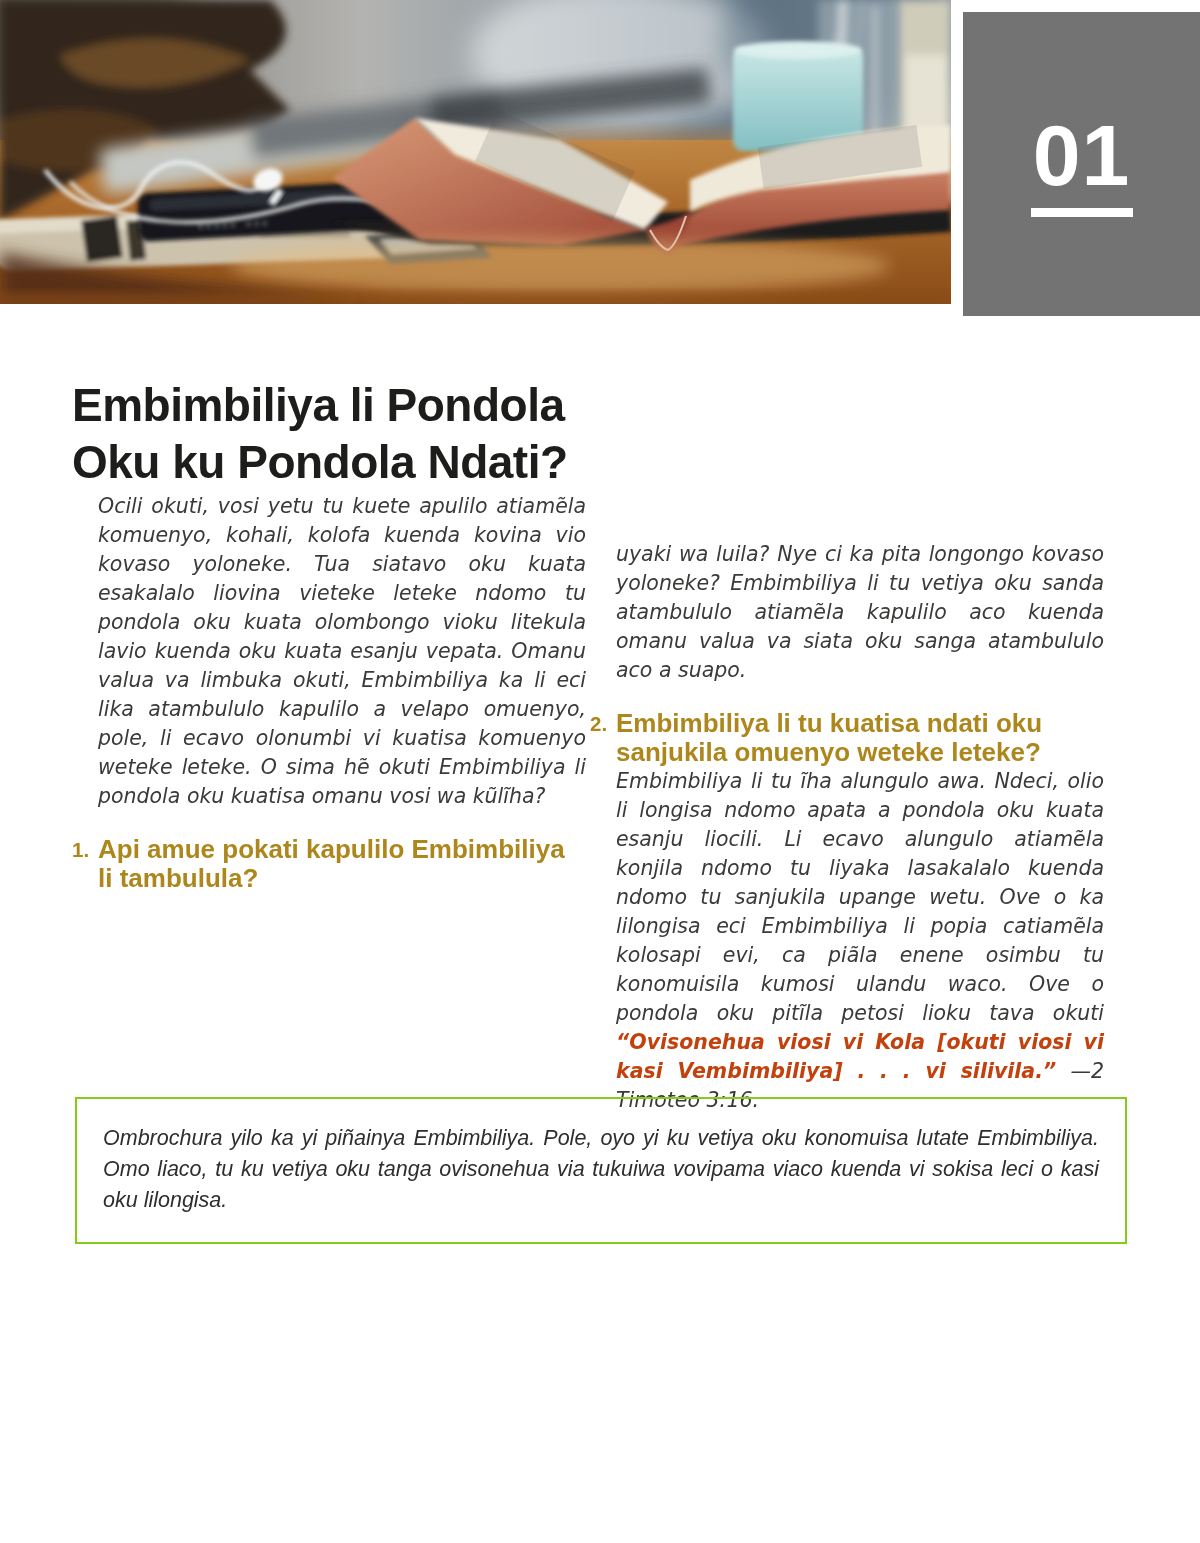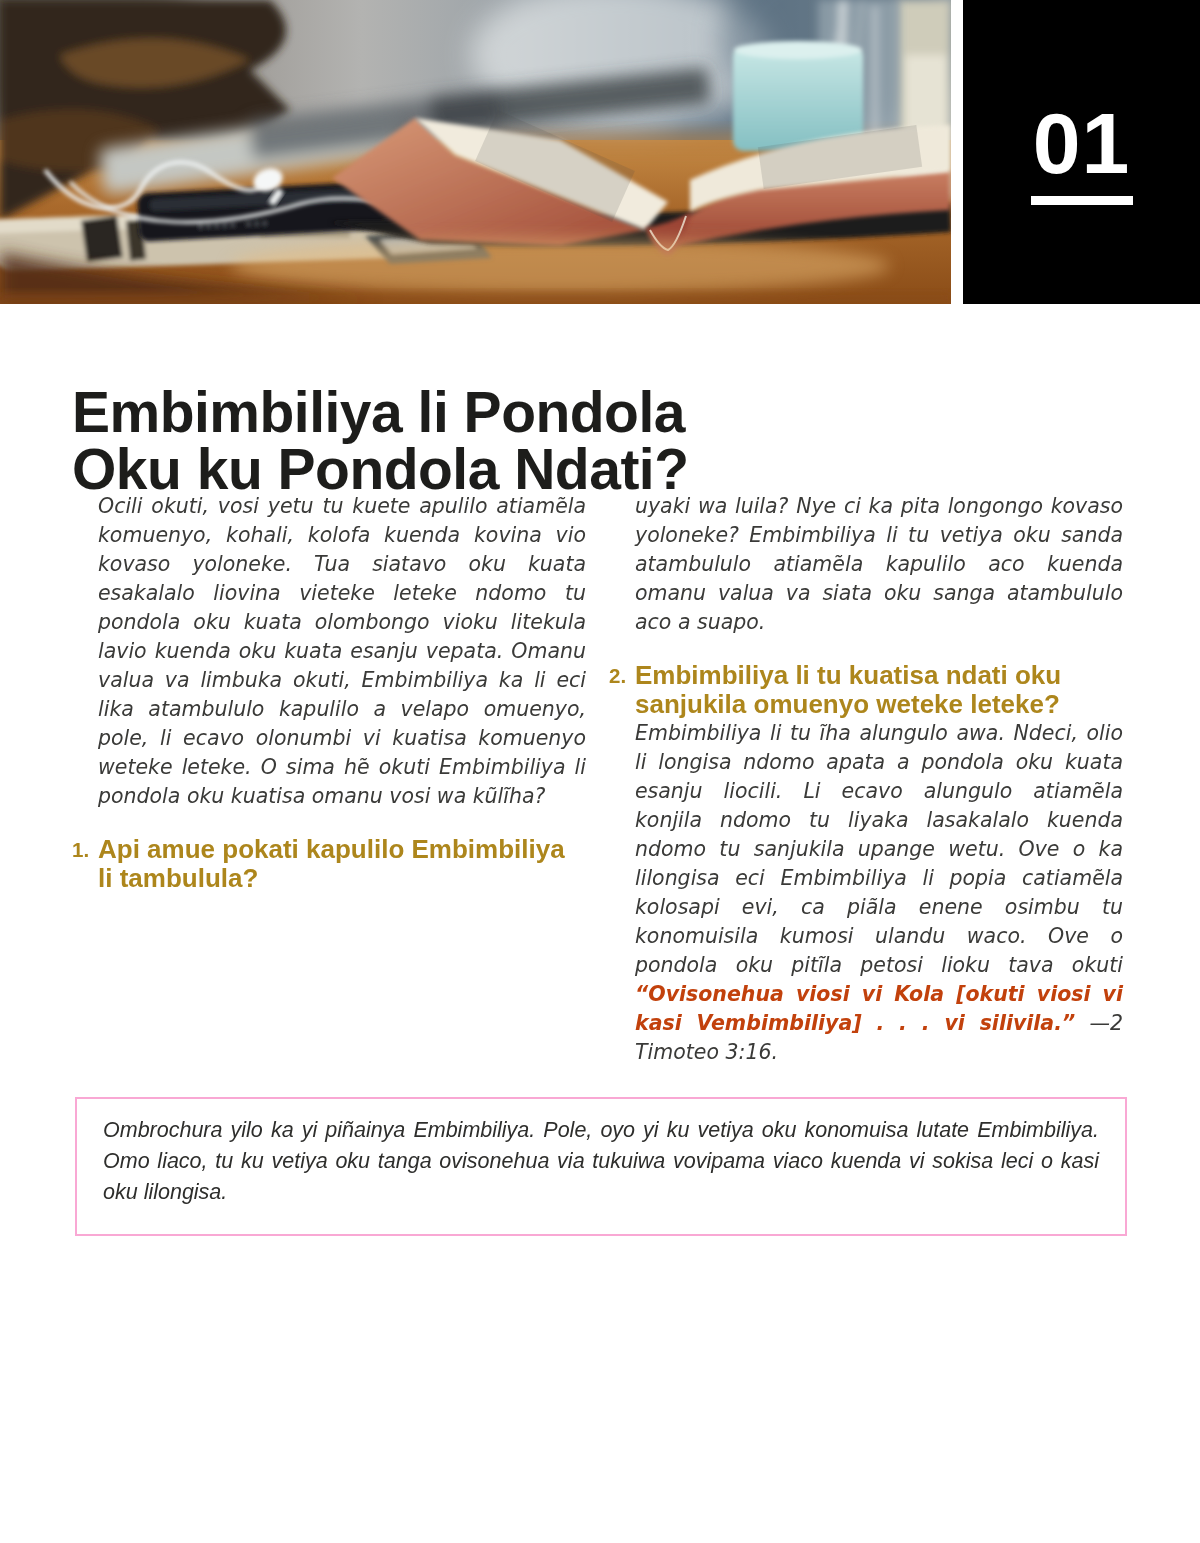--- a/index.html
+++ b/index.html
@@ -5,58 +5,58 @@
   html,body{margin:0;padding:0;background:#ffffff;}
   .page{
     position:relative;width:1200px;height:1543px;background:#ffffff;
     font-family:"DejaVu Sans",sans-serif;color:#3a3a38;overflow:hidden;
   }
   
   .photo{
     position:absolute;left:0;top:0;width:951px;height:304px;overflow:hidden;
   }
   .chapter-block{
-    position:absolute;left:963px;top:0;width:237px;height:304px;
-    background:#000000;display:flex;flex-direction:column;
+    position:absolute;left:963px;top:12px;width:237px;height:304px;
+    background:#737373;display:flex;flex-direction:column;
     align-items:center;justify-content:center;
   }
   .chapter-number{
     font-family:"Liberation Sans",sans-serif;font-weight:bold;
     font-size:86px;line-height:1;color:#ffffff;letter-spacing:1px;
   }
   .chapter-underline{
     width:102px;height:9px;background:#ffffff;margin-top:10px;
   }
   
   .title{
     position:absolute;left:72px;top:346px;
     font-family:"Liberation Sans",sans-serif;font-weight:bold;
-    font-size:57px;line-height:57px;color:#1d1d1b;letter-spacing:-0.5px;
+    font-size:46px;line-height:57px;color:#1d1d1b;letter-spacing:-0.5px;
   }
   
   .col{position:absolute;top:492px;width:514px;font-size:20.5px;line-height:29px;text-align:justify;}
   .col1{left:72px;}
-  .col2{left:609px;}
+  .col2{left:590px;margin-top:48px;}
   .col p{margin:0 0 0 26px;font-style:italic;}
   .col p + .question{margin-top:24px;}
   .question{position:relative;padding-left:26px;margin-top:24px;}
   .q-num{
     position:absolute;left:0;top:0;
     font-family:"Liberation Sans",sans-serif;font-weight:bold;color:#ad861c;
   }
   .q-heading{
     margin:0;font-family:"Liberation Sans",sans-serif;font-weight:bold;
     font-size:26px;line-height:29px;color:#ad861c;text-align:left;
   }
   .q-body{margin:10px 0 0 26px;}
   .quote-bold{font-weight:bold;color:#c2410c;}
   
   .footer-box{
     position:absolute;left:75px;top:1097px;width:996px;
-    border:2px solid #f9a8d4;padding:16px 26px 26px 26px;
+    border:2px solid #84cc16;padding:24px 26px 26px 26px;
   }
   .footer-box p{
     margin:0;font-family:"Liberation Sans",sans-serif;font-style:italic;
     font-size:21.5px;line-height:31px;color:#2e2e2c;text-align:justify;
   }
 </style>
 </head>
 <body>
 
 <div class="page">

